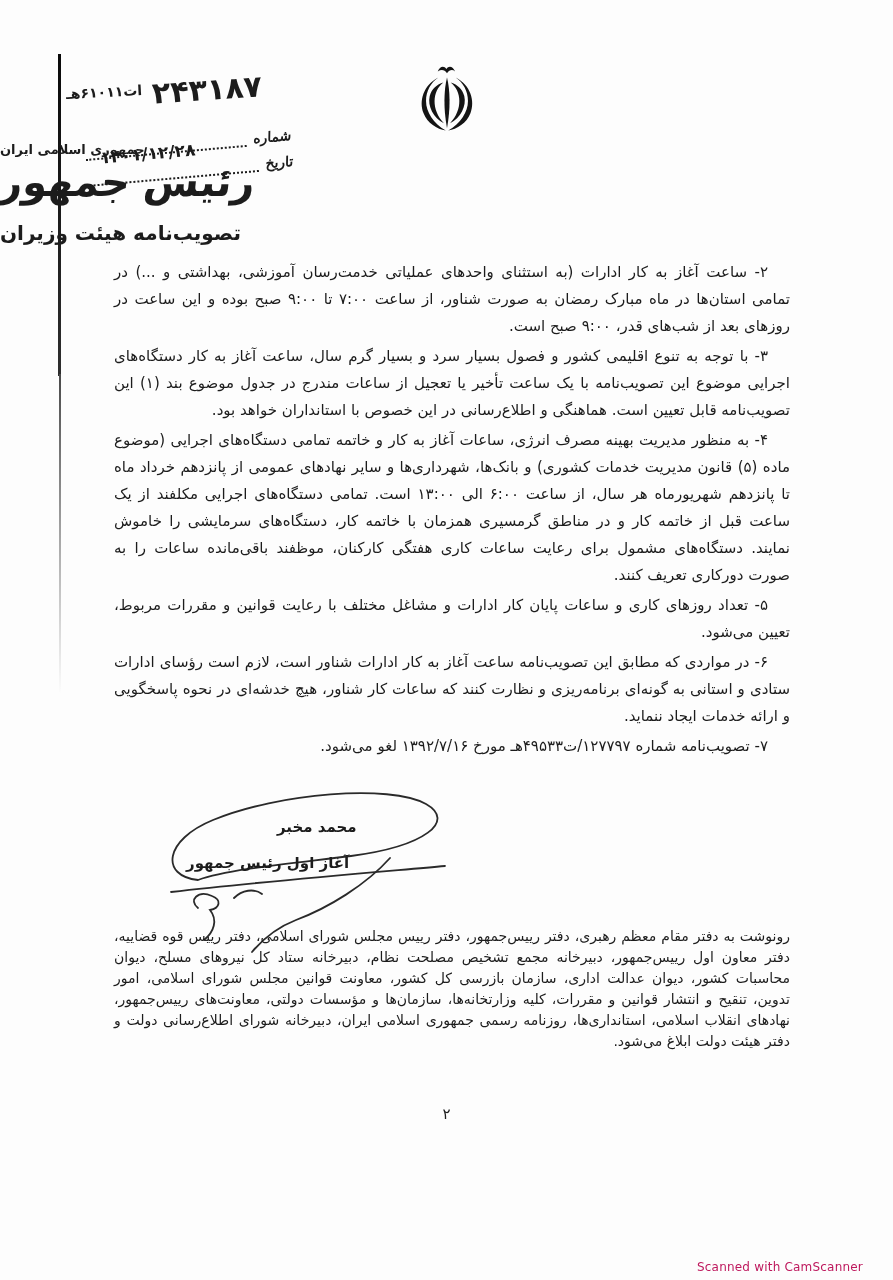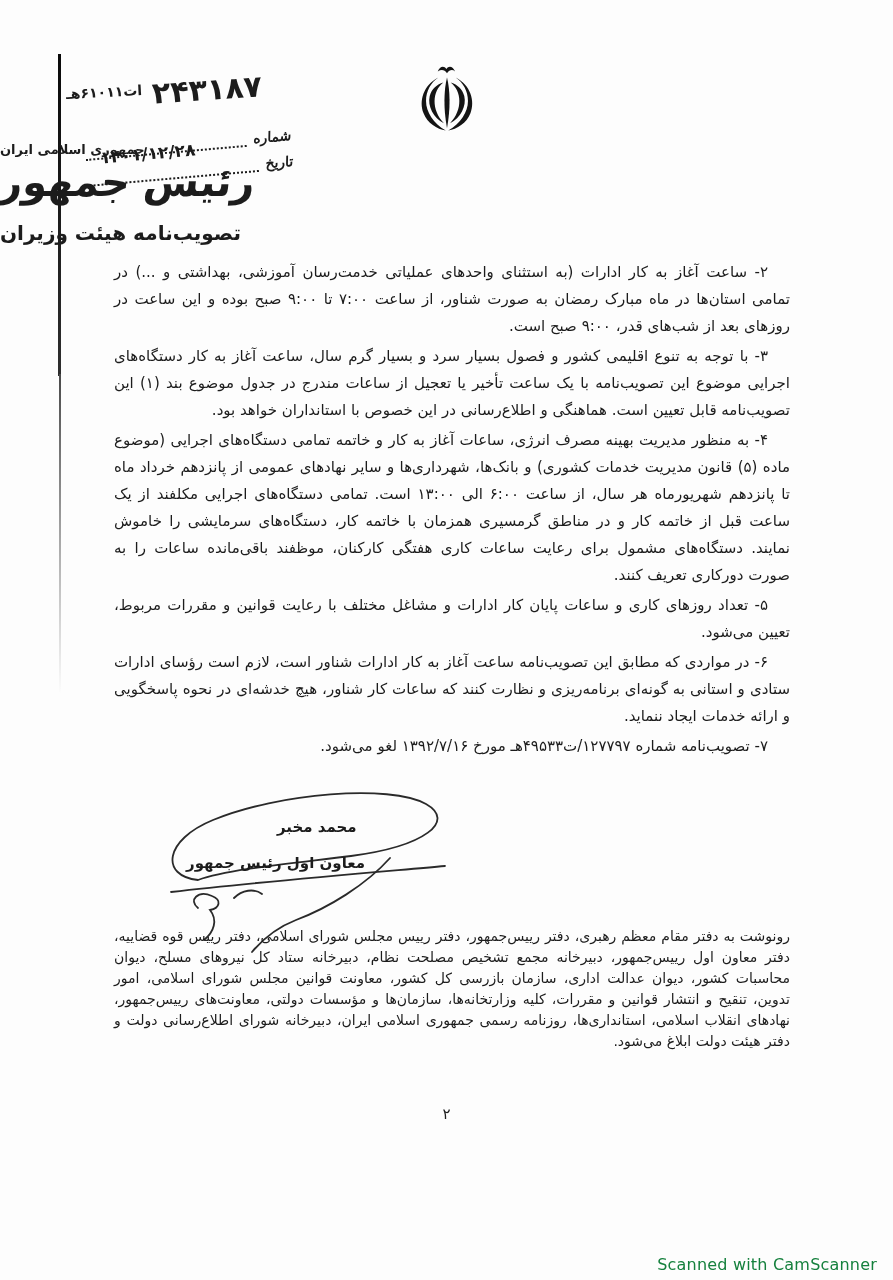--- a/index.html
+++ b/index.html
@@ -51,22 +51,22 @@
   .sig-title { position:absolute; left:186px; top:854px; font-size:15px; font-weight:bold; white-space:nowrap; }
   .sig-squiggle { position:absolute; left:138px; top:780px; pointer-events:none; }
 
   
   .distribution { position:absolute; top:926px; right:103px; width:676px;
     font-size:14px; font-weight:normal; line-height:21px; text-align:justify; }
 
   .page-number { position:absolute; top:1105px; left:0; right:0;
     text-align:center; font-size:15px; }
 
-  .camscanner { position:absolute; right:16px; bottom:6px; direction:ltr;
-    font-size:16px; color:#15803d; letter-spacing:0.2px; }
+  .camscanner { position:absolute; right:30px; bottom:6px; direction:ltr;
+    font-size:12px; color:#be185d; letter-spacing:0.2px; }
 </style>
 </head>
 <body>
 
 <div class="page">
 
   <div class="edge-dark"></div>
   <div class="edge-fade"></div>
 
   <div class="hw-number">۲۴۳۱۸۷</div>
@@ -112,21 +112,21 @@
   <svg class="sig-squiggle" width="340" height="175" viewBox="0 0 340 175" aria-hidden="true">
     <g fill="none" stroke="#2a2a2a" stroke-width="1.8" stroke-linecap="round">
       <path d="M60,100 C22,96 26,60 75,40 C140,13 252,4 288,24 C318,41 288,66 213,76 C158,83 90,89 60,100"></path>
       <path d="M33,112 C128,101 240,92 307,86"></path>
       <path d="M252,78 C228,105 190,128 158,140 C140,147 124,160 114,172"></path>
       <path d="M60,128 C50,120 60,110 74,116 C84,120 82,128 72,130 C80,140 76,152 66,160"></path>
       <path d="M96,118 C104,110 116,108 124,114"></path>
     </g>
   </svg>
   <div class="sig-name">محمد مخبر</div>
-  <div class="sig-title">معاون اول رئیس جمهور</div>
+  <div class="sig-title">آغاز اول رئیس جمهور</div>
 
   <div class="distribution">رونوشت به دفتر مقام معظم رهبری، دفتر رییس‌جمهور، دفتر رییس مجلس شورای اسلامی، دفتر رییس قوه قضاییه، دفتر معاون اول رییس‌جمهور، دبیرخانه مجمع تشخیص مصلحت نظام، دبیرخانه ستاد کل نیروهای مسلح، دیوان محاسبات کشور، دیوان عدالت اداری، سازمان بازرسی کل کشور، معاونت قوانین مجلس شورای اسلامی، امور تدوین، تنقیح و انتشار قوانین و مقررات، کلیه وزارتخانه‌ها، سازمان‌ها و مؤسسات دولتی، معاونت‌های رییس‌جمهور، نهادهای انقلاب اسلامی، استانداری‌ها، روزنامه رسمی جمهوری اسلامی ایران، دبیرخانه شورای اطلاع‌رسانی دولت و دفتر هیئت دولت ابلاغ می‌شود.</div>
 
   <div class="page-number">۲</div>
 
   <div class="camscanner">Scanned with CamScanner</div>
 
 </div>
 
 </body></html>

